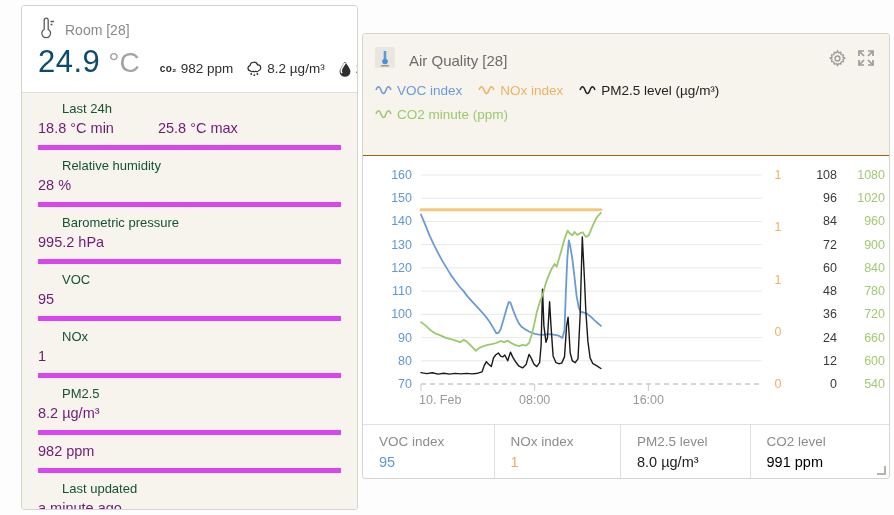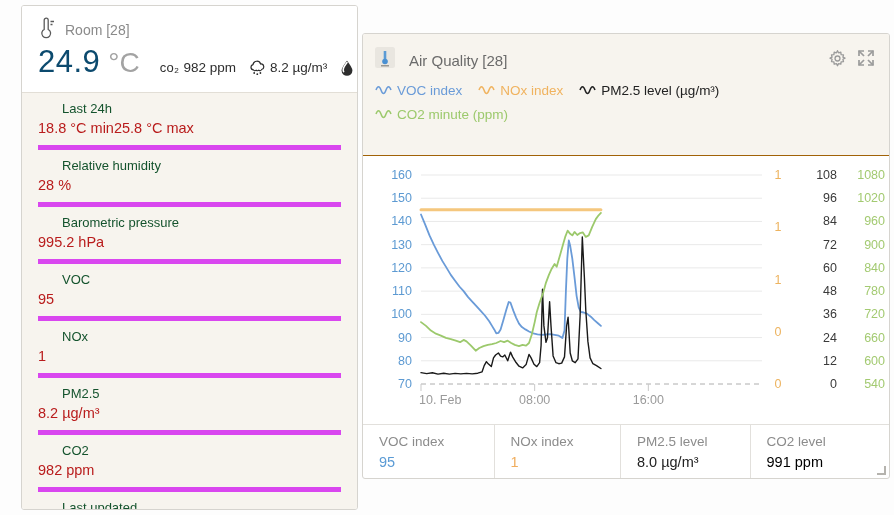--- a/index.html
+++ b/index.html
@@ -9,27 +9,27 @@
 
   
   #room-card { left:21px; top:5px; width:337px; height:505px; }
   .room-header { background:#fff; padding:11px 16px 12px 16px; }
   .room-title-row { display:flex; align-items:center; gap:10px; color:#8a8a8a; font-size:14px; }
   .temp-row { display:flex; align-items:baseline; margin-top:2px; }
   .temp-value { font-size:31px; color:#0c4a6e; letter-spacing:0.5px; }
   .temp-unit { font-size:28px; color:#a3a3a3; margin-left:8px; }
   .inline-metrics { display:flex; align-items:center; gap:13px; margin-left:20px; font-size:13.5px; color:#2e2e2e; }
   .metric { display:flex; align-items:center; gap:4px; white-space:nowrap; }
-  .co2-glyph { font-size:13px; font-weight:normal; color:#2e2e2e; letter-spacing:0.3px; }
+  .co2-glyph { font-size:10px; font-weight:bold; color:#2e2e2e; letter-spacing:0.3px; }
 
   .room-list { background:#f7f4ee; border-top:1px solid #e2ded6; height:430px; }
   .room-row { margin:0 16px; padding:8px 0 9px 0; }
   .room-row + .room-row { border-top:5px solid #d946ef; }
   .room-row-label { font-size:13px; color:#14532d; margin-bottom:4px;margin-left:24px; }
-  .room-row-values { display:flex; font-size:14.5px; color:#b91c1c; }
+  .room-row-values { display:flex; gap:44px; font-size:14.5px; color:#701a75; }
 
   
   #aq-card { left:362px; top:33px; width:528px; height:446px; }
   .aq-header { background:#f7f4ee; padding:12px 14px 8px 10px; height:121px; }
   .aq-title-row { display:flex; align-items:center; gap:12px; }
   .aq-title { font-size:15px; color:#6b6b6b; flex:1; }
   .hdr-icons { display:flex; align-items:center; gap:10px; color:#9b9b9b; }
   .legend-row { display:flex; align-items:center; gap:16px; margin:9px 0 0 2px; }
   .legend-item { display:flex; align-items:center; gap:5px; font-size:13.5px; }
 
@@ -118,21 +118,20 @@
           <span>1</span>
         </div>
       </div>
       <div class="room-row">
         <div class="room-row-label">PM2.5</div>
         <div class="room-row-values">
           <span>8.2 µg/m³</span>
         </div>
       </div>
       <div class="room-row">
-        <div class="room-row-label">CO2</div>
         <div class="room-row-values">
           <span>982 ppm</span>
         </div>
       </div>
       <div class="room-row">
         <div class="room-row-label">Last updated</div>
         <div class="room-row-values">
           <span>a minute ago</span>
         </div>
       </div>

